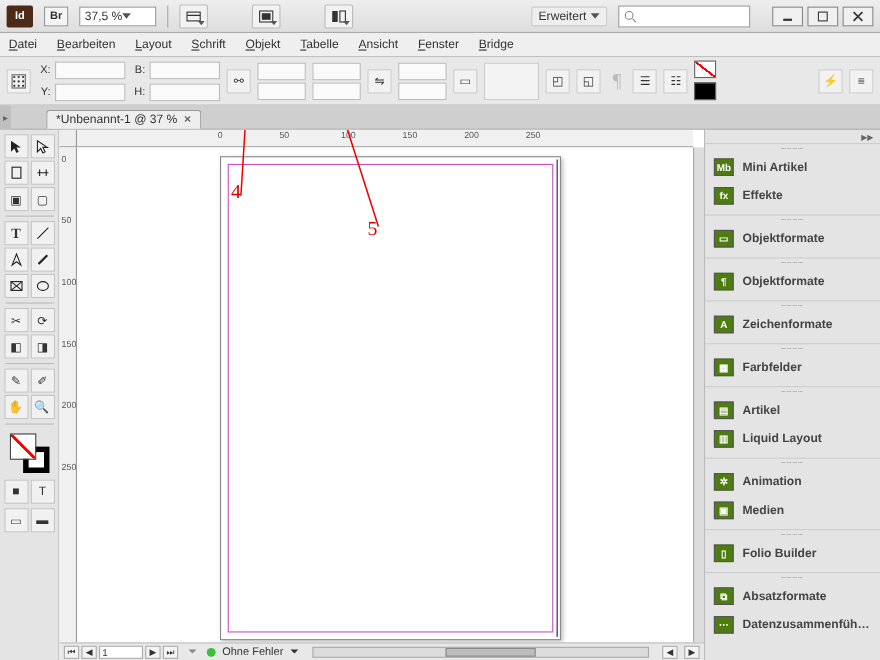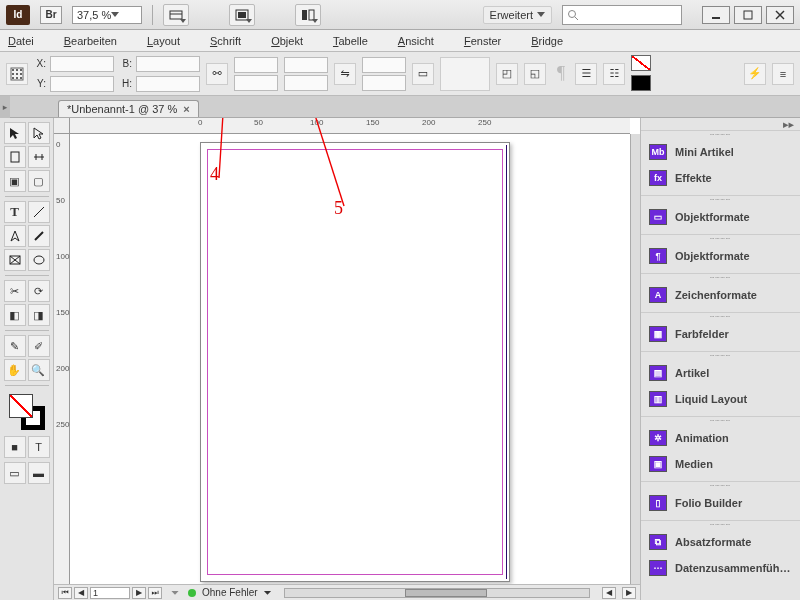--- a/index.html
+++ b/index.html
@@ -15,37 +15,37 @@
   .toolbtn { width: 26px; height: 22px; border: 1px solid #bbb; background: #f2f2f2; display: flex; align-items: center; justify-content: center; border-radius: 2px; position: relative; }
   .toolbtn .tri-sm { position: absolute; right: 2px; bottom: 2px; border-left: 3px solid transparent; border-right: 3px solid transparent; border-top: 4px solid #555; }
   .toolbtn svg { width: 14px; height: 14px; }
   .spacer { flex: 1; }
   .workspace { font-size: 11px; display: flex; align-items: center; gap: 4px; padding: 2px 6px; border: 1px solid #ccc; background: #eee; border-radius: 2px; }
   .search { width: 120px; height: 20px; border: 1px solid #999; background: #fff; display: flex; align-items: center; padding: 0 4px; gap: 4px; color: #888; }
   .win-btns { display: flex; gap: 4px; margin-left: 10px; }
   .win-btn { width: 28px; height: 18px; border: 1px solid #888; background: #f0f0f0; display: flex; align-items: center; justify-content: center; }
 
   
-  .menubar { height: 22px; background: #efefef; border-bottom: 1px solid #bbb; display: flex; align-items: center; padding: 0 8px; gap: 30px; }
+  .menubar { height: 22px; background: #efefef; border-bottom: 1px solid #bbb; display: flex; align-items: center; padding: 0 8px; gap: 18px; }
   .menubar span { text-decoration: underline; text-decoration-color: transparent; cursor: default; }
   .menubar span::first-letter { text-decoration: underline; }
 
   
   .ctrlbar { height: 44px; background: #e8e8e8; border-bottom: 1px solid #bbb; display: flex; align-items: center; padding: 0 6px; gap: 6px; overflow: hidden; }
   .coord-pair { display: grid; grid-template-columns: 14px 64px; grid-template-rows: 18px 18px; gap: 2px 2px; align-items: center; font-size: 10px; }
   .coord-lbl { text-align: right; padding-right: 2px; }
   .coord-in { border: 1px solid #bbb; background: #fafafa; height: 16px; }
   .small-sel { width: 44px; height: 16px; border: 1px solid #bbb; background: #fafafa; }
   .ctl-icon { width: 22px; height: 22px; border: 1px solid #ccc; background: #f2f2f2; display: flex; align-items: center; justify-content: center; }
   .swatches { display: grid; grid-template-columns: 22px; grid-template-rows: 18px 18px; gap: 2px; }
   .swatch-none { width: 20px; height: 16px; border: 1px solid #666; background: linear-gradient(to top right, #fff 46%, red 46%, red 54%, #fff 54%); }
   .swatch-black { width: 20px; height: 16px; border: 1px solid #666; background: #000; }
 
   
-  .tabstrip { height: 22px; background: #cfcfcf; border-bottom: 1px solid #aaa; display: flex; align-items: end; padding-left: 58px; }
+  .tabstrip { height: 22px; background: #cfcfcf; border-bottom: 1px solid #aaa; display: flex; align-items: end; padding-left: 42px; }
   .handle-l { position: absolute; left: 0; top: 96px; width: 10px; height: 22px; background: #bfbfbf; display:flex; align-items:center; justify-content:center; color:#666; font-size:9px;}
   .doctab { background: #eee; border: 1px solid #999; border-bottom: none; padding: 2px 8px; font-size: 11px; display: flex; align-items: center; gap: 6px; border-radius: 3px 3px 0 0;}
   .doctab .x { color: #666; font-weight: bold; cursor: default; }
 
   
   .main { position: relative; height: calc(600px - 30px - 22px - 44px - 22px); display: flex; }
   .tools { width: 54px; background: #e4e4e4; border-right: 1px solid #bbb; display: flex; flex-direction: column; align-items: center; padding: 4px 0; gap: 2px; }
   .trow { display: flex; gap: 2px; }
   .tbtn { width: 22px; height: 22px; border: 1px solid #c5c5c5; background: #f1f1f1; display:flex; align-items:center; justify-content:center; }
   .tbtn svg { width: 14px; height: 14px; }
@@ -73,21 +73,21 @@
   .hscroll::after{content:"";position:absolute; left:120px; width:80px; top:0; bottom:0; background:#bcbcbc; border:1px solid #888;}
 
   .vscroll { position:absolute; right:0; top:16px; bottom:16px; width:10px; background:#dcdcdc; border-left:1px solid #aaa;}
 
   .panels { width: 160px; background: #e4e4e4; border-left: 1px solid #bbb; overflow-y: auto; }
   .panel-top { height: 12px; display:flex; align-items:center; justify-content:flex-end; padding-right:6px; color:#666;}
   .panel-group { border-top: 1px solid #ccc; padding-bottom: 4px; }
   .grip { height: 8px; display:flex; justify-content:center; align-items:center; }
   .grip::before { content:"┄┄┄┄"; font-size:7px; color:#999; letter-spacing:1px;}
   .panel-item { display:flex; align-items:center; gap:8px; padding: 5px 8px; font-size:11px; font-weight:bold; color:#444;}
-  .panel-item .picon { width:18px; height:16px; background:#6d28d9; border:1px solid #555; display:flex; align-items:center; justify-content:center; font-size:9px; color:#fff;}
+  .panel-item .picon { width:18px; height:16px; background:#4d7c0f; border:1px solid #555; display:flex; align-items:center; justify-content:center; font-size:9px; color:#fff;}
 
   
   .arrow { position: absolute; pointer-events: none; }
   .arrow-line { stroke: #e00; stroke-width: 1.4; fill: none; }
   .ann-label { position:absolute; color:#d00; font-size:18px; font-family: serif; }
 </style>
 </head>
 <body>
 
 <div class="appbar">

